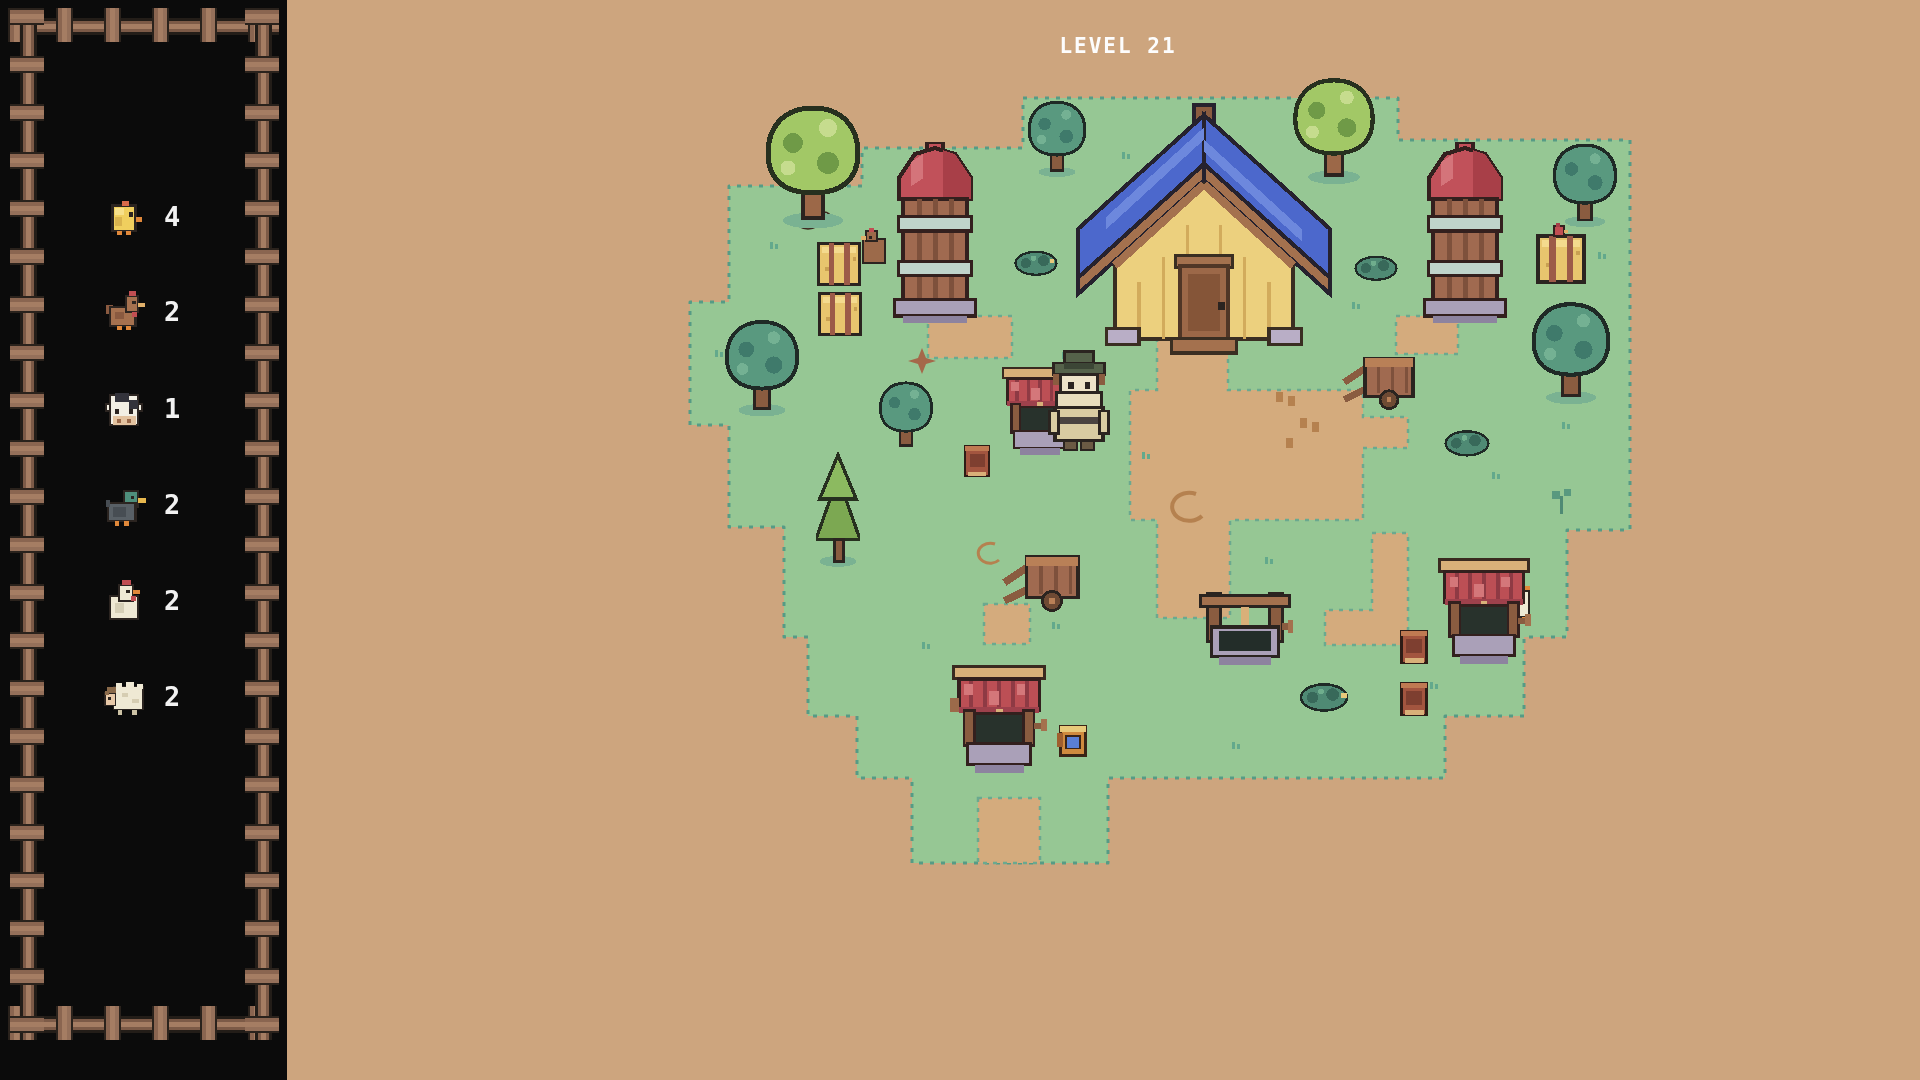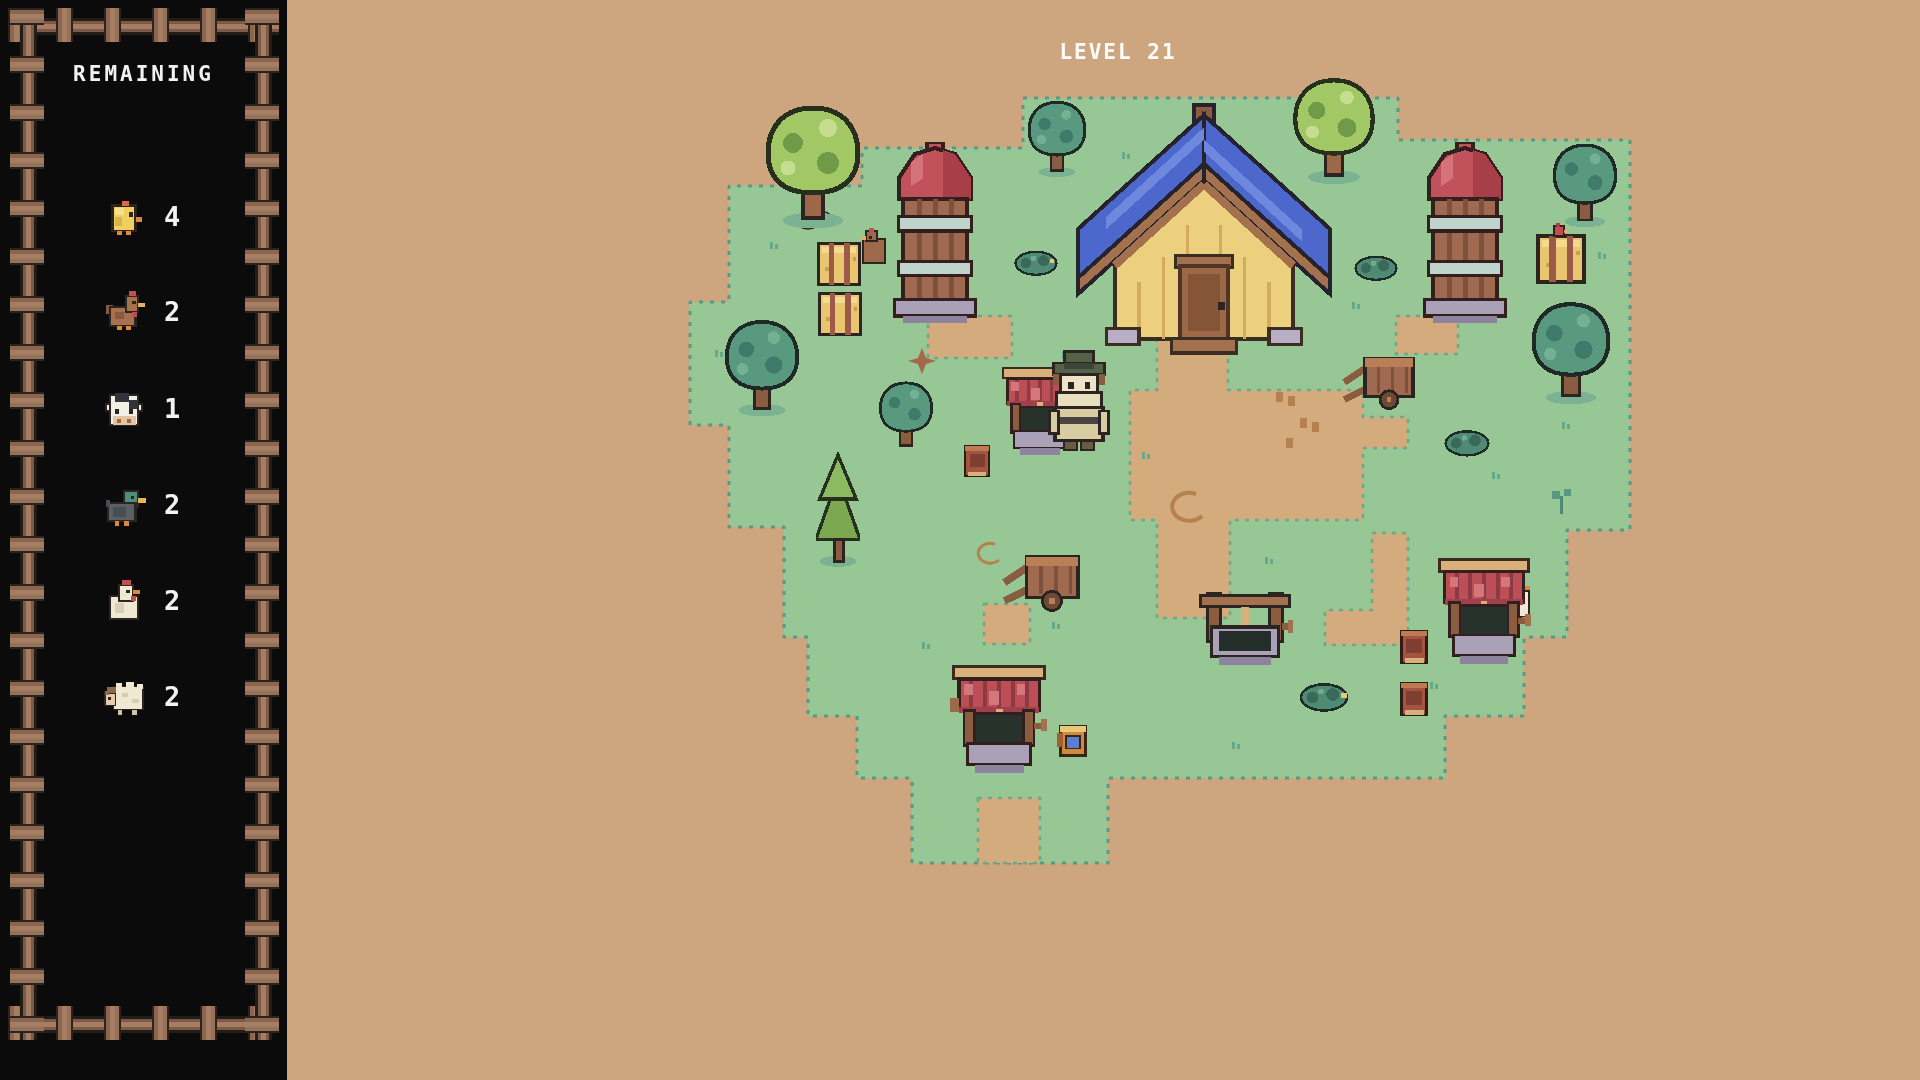--- a/index.html
+++ b/index.html
@@ -17,21 +17,21 @@
       repeating-linear-gradient(180deg,#2a221c 0 2px,#8a6550 2px 6px,#a57d63 6px 11px,#95705a 11px 15px,#2a221c 15px 17px,transparent 17px 48px),
       linear-gradient(90deg,transparent 0 10px,#231d18 10px 13px,#7c5a47 13px 16px,#a57d63 16px 21px,#7c5a47 21px 24px,#231d18 24px 27px,transparent 27px);}
   #sb-title{position:absolute;left:0;top:56px;width:287px;text-align:center;color:#f2f2f2;
     font-weight:bold;font-size:21px;letter-spacing:3px;line-height:36px;}
   .animal-row{position:absolute;left:0;width:287px;height:46px;}
   .animal-row .ic{position:absolute;left:101px;top:0;width:46px;height:46px;}
   .animal-row .ic svg{width:100%;height:100%;display:block;}
   .animal-row .ct{position:absolute;left:164px;top:0;width:50px;height:46px;line-height:46px;
     color:#f2f2f2;font-weight:bold;font-size:27px;}
   
-  #level-title{position:absolute;left:1018px;top:40px;width:200px;text-align:center;
+  #level-title{position:absolute;left:1018px;top:34px;width:200px;text-align:center;
     color:#fdfdfd;font-weight:bold;font-size:21px;letter-spacing:2px;}
   #terrain{position:absolute;left:0;top:0;width:1920px;height:1080px;}
   .obj{position:absolute;}
   .obj svg{display:block;width:100%;height:100%;}
 </style>
 </head>
 <body>
 
 <div id="stage">
 
@@ -558,21 +558,20 @@
       </svg>
   </div>
 
   <div id="sidebar">
     <div class="frame frame-h" style="left:8px;top:8px;width:271px;"></div>
     <div class="frame frame-h" style="left:8px;top:1006px;width:271px;"></div>
     <div class="frame frame-v" style="left:10px;top:8px;height:1032px;"></div>
     <div class="frame frame-v" style="left:245px;top:8px;height:1032px;"></div>
 
     <div id="sb-title">
-      <div>REMAINING</div>
     </div>
 
     <div class="animal-row" style="top:194px;">
       <span class="ic">
         <svg viewBox="0 0 20 20" shape-rendering="crispEdges">
             <rect x="5" y="5" width="10" height="11" fill="#f0cf5e" stroke="#2b2420" stroke-width="0.9"></rect>
             <rect x="6" y="6" width="4" height="3" fill="#f7e08a"></rect>
             <rect x="9" y="3" width="3" height="2" fill="#d86a4a"></rect>
             <rect x="12" y="8" width="2" height="2" fill="#2b2420"></rect>
             <rect x="15" y="10" width="3" height="2" fill="#e0883a"></rect>

